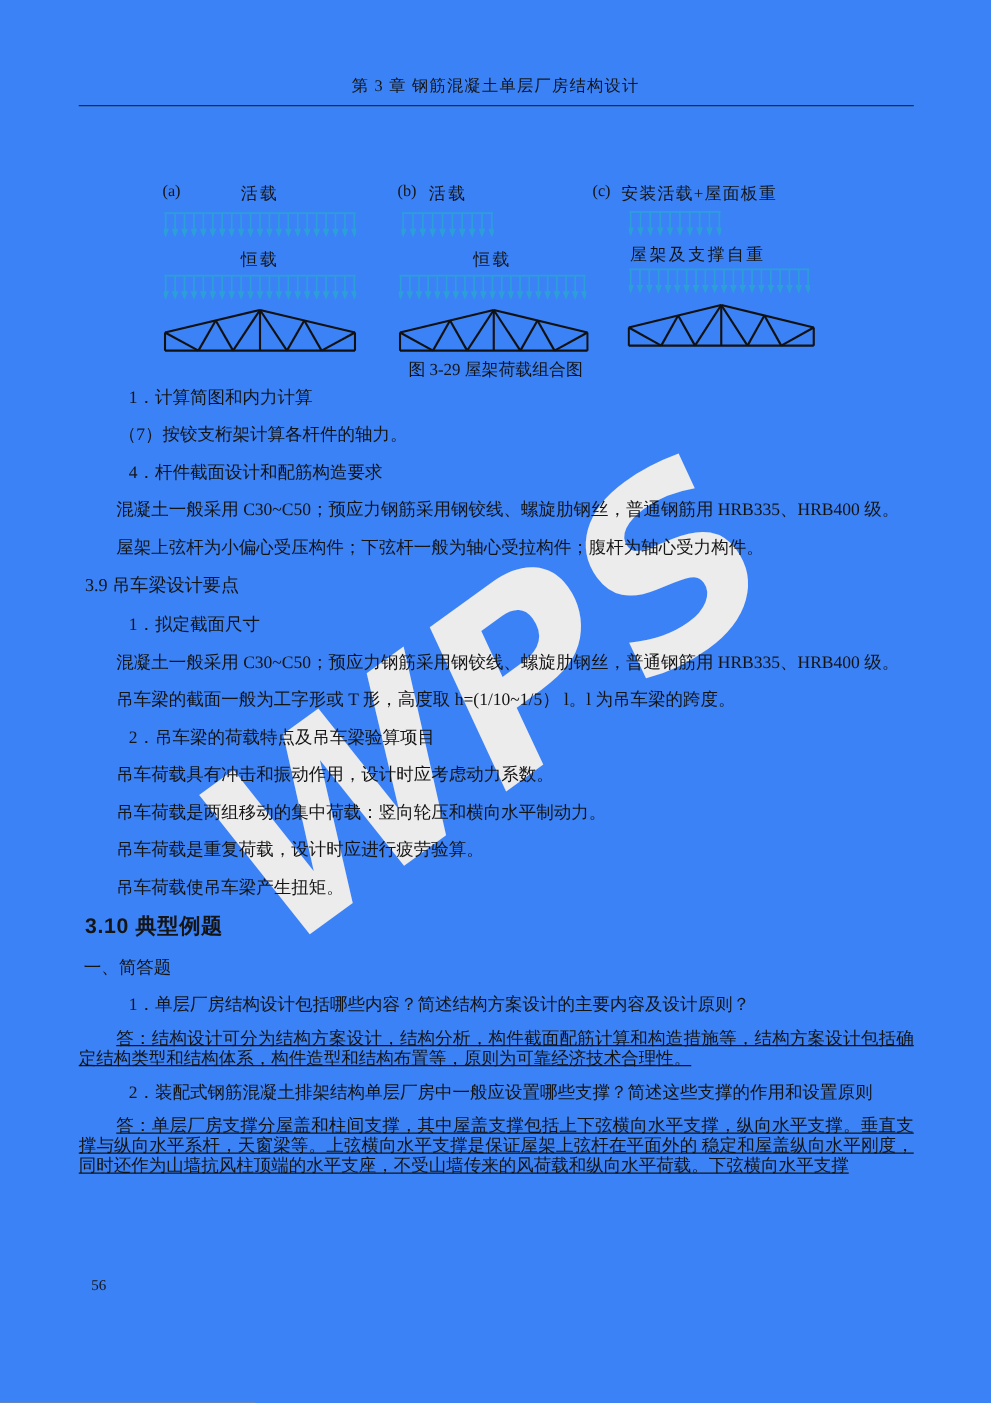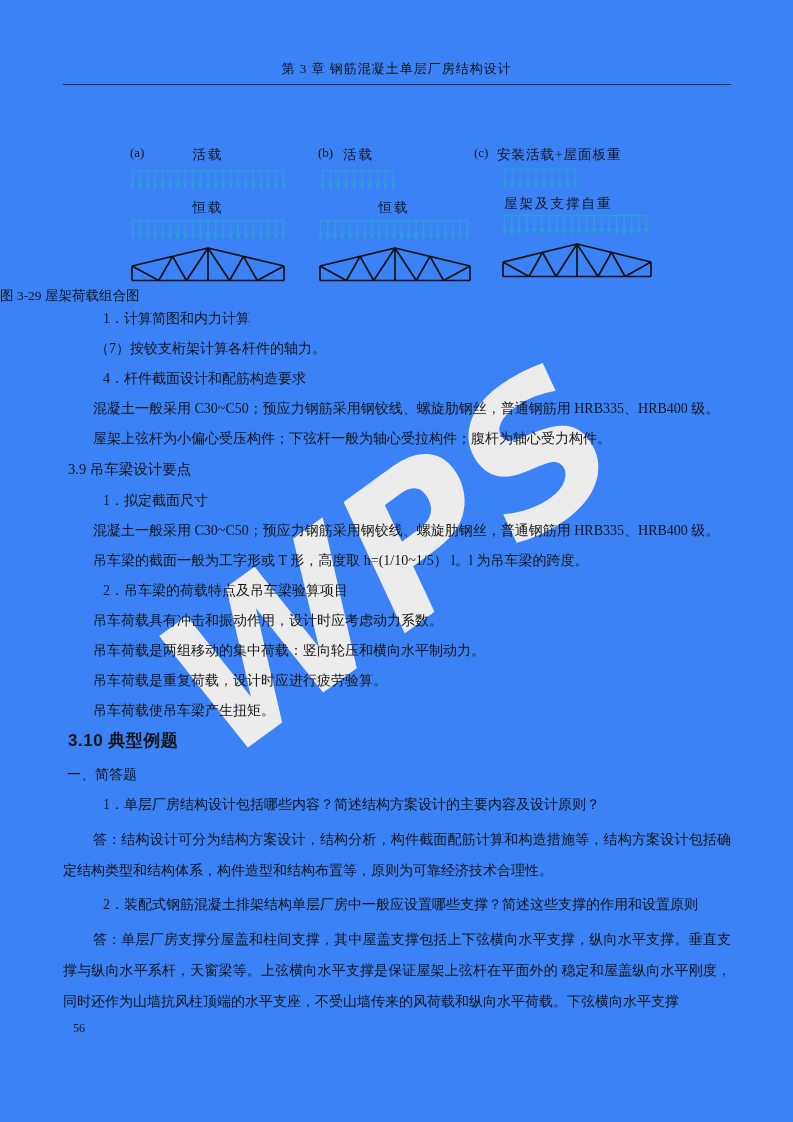--- a/index.html
+++ b/index.html
@@ -18,29 +18,29 @@
     font-family:"DejaVu Sans","Liberation Sans",sans-serif;
     font-weight:bold;font-style:italic;font-size:195px;letter-spacing:2px;
   }
   
   .fig{position:absolute;top:0;left:0;z-index:1;}
   .panel{position:absolute;top:142px;height:148px;}
   .panel .tag{position:absolute;top:3px;left:0;font-size:13px;}
   .panel .lbl{position:absolute;font-size:13.5px;letter-spacing:2px;white-space:nowrap;}
   .panel .bandbox{position:absolute;}
   .panel .trussbox{position:absolute;top:101px;}
-  .caption{position:absolute;top:287px;left:0;right:0;font-size:13.5px;z-index:1;}
+  .caption{position:absolute;top:287px;left:0;right:0;text-align:center;font-size:13.5px;z-index:1;}
   
   .content{position:absolute;top:308px;left:63px;width:668px;z-index:1;}
   .content p{margin:0 0 8px 0;line-height:22px;font-size:14px;text-align:justify;}
   .content p.item{text-indent:40px;}
   .content p.sub{text-indent:32px;}
   .content p.body{text-indent:30px;}
   .content p.plain{text-indent:4px;}
-  .content p.answer{text-indent:30px;line-height:31px;}
+  .content p.answer{text-indent:30px;line-height:16px;text-decoration:underline;}
   .content p.h2{text-indent:5px;font-size:14.5px;margin:2px 0 10px 0;}
   .content p.h1{
     text-indent:5px;font-size:17px;font-weight:bold;margin:8px 0 12px 0;
     font-family:"Liberation Sans","DejaVu Sans",sans-serif;letter-spacing:0.5px;
   }
   .pgnum{position:absolute;left:73px;top:1021px;font-size:12px;z-index:1;}
   svg{display:block;}
 </style>
 </head>
 <body>

